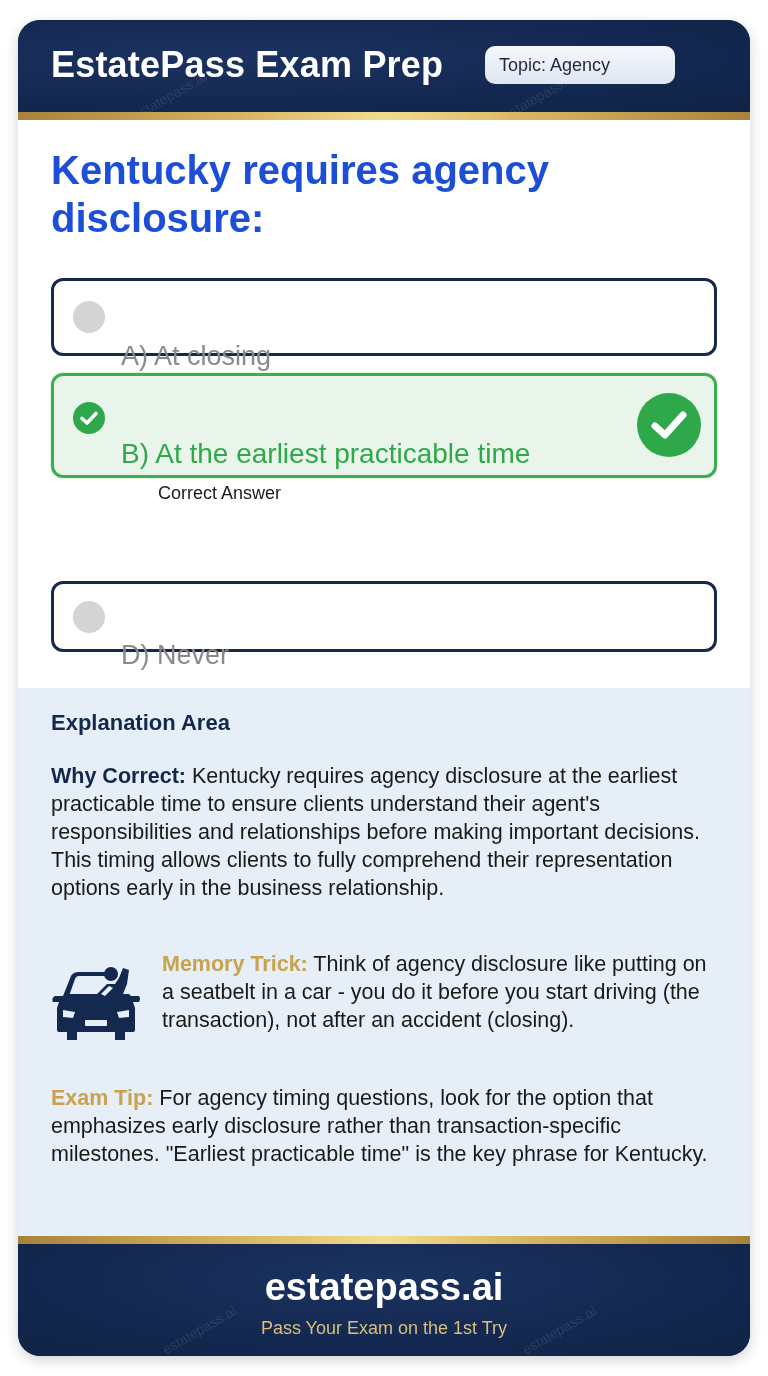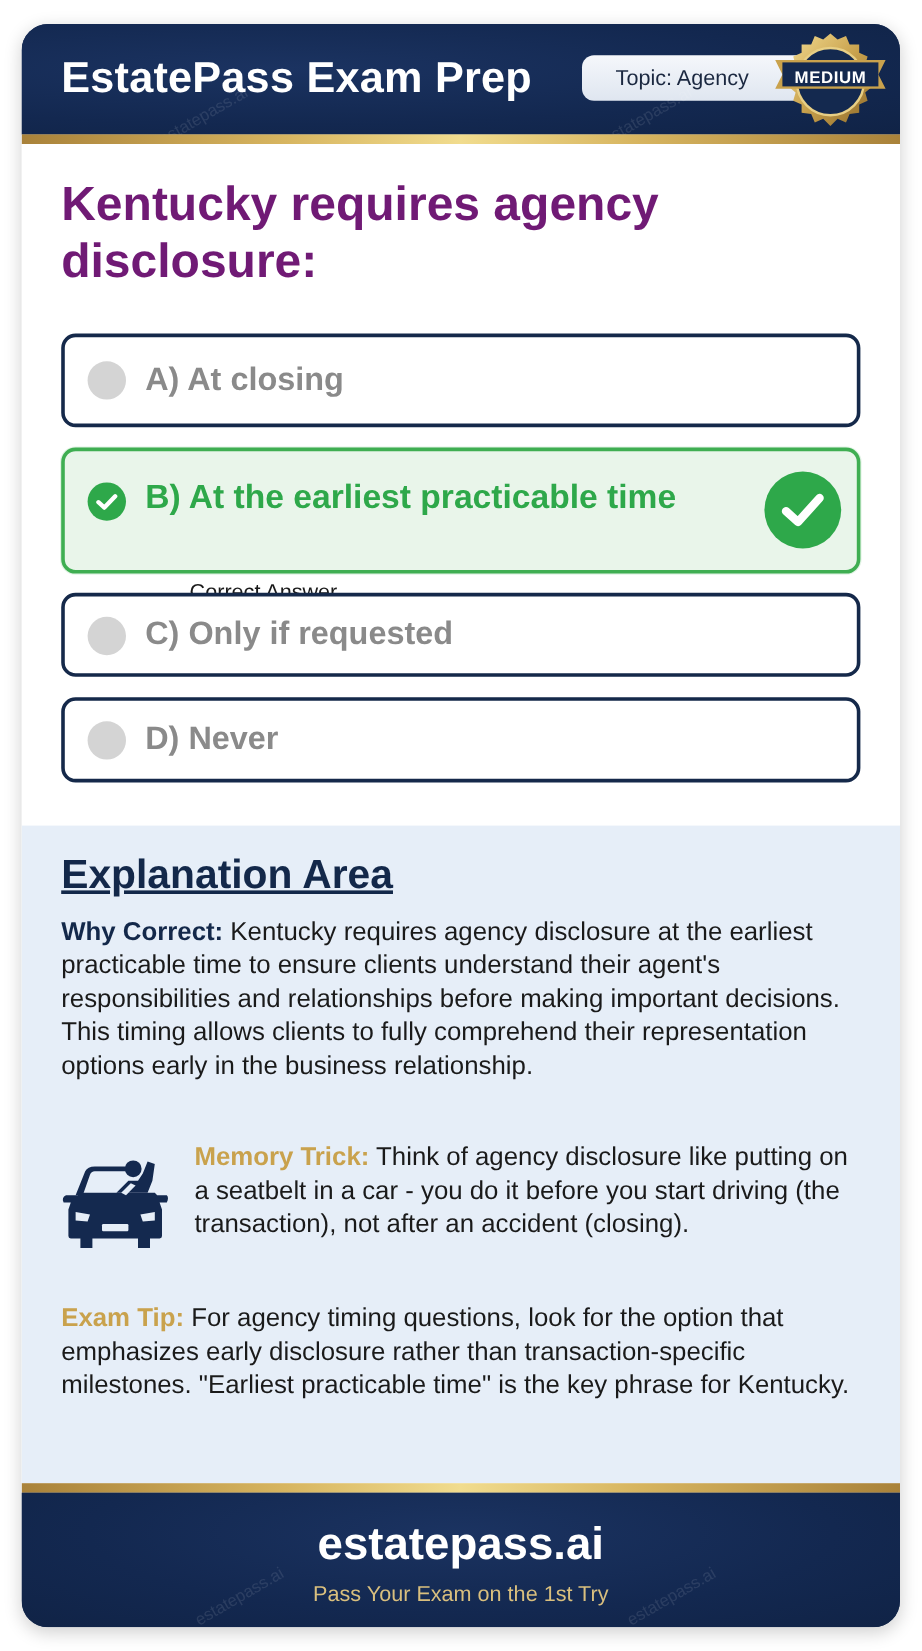--- a/index.html
+++ b/index.html
@@ -34,59 +34,59 @@
     .app-title {
       position: absolute; left: 33px; top: 24px;
       font-size: 36px; font-weight: bold; color: #ffffff;
       letter-spacing: 0.2px;
     }
     .topic-pill {
       position: absolute; left: 467px; top: 26px;
       width: 190px; height: 38px;
       border-radius: 10px;
       background: linear-gradient(180deg, #f5f7fb 0%, #dfe6f0 100%);
-      padding-left: 28px;
+      padding-left: 14px;
       display: flex; align-items: center;
     }
     .topic-pill span {
       font-size: 18px; color: #1b2840;
     }
     .medal {
       position: absolute; left: 626px; top: 6px;
       width: 96px; height: 84px;
     }
     .medal svg { width: 96px; height: 84px; display: block; }
     .medal-label {
       position: absolute; left: 0; top: 30px; width: 96px;
       text-align: center;
       font-size: 14px; font-weight: bold; color: #ffffff;
       letter-spacing: 0.5px;
     }
     
     .question {
       position: absolute; left: 33px; top: 126px;
       width: 640px;
-      font-size: 40px; font-weight: bold; color: #701a75;
+      font-size: 40px; font-weight: bold; color: #1d4ed8;
       line-height: 48px;
     }
     .option {
       position: absolute; left: 33px;
       width: 666px;
       border: 3px solid #15294a;
       border-radius: 12px;
       background: #ffffff;
     }
     .option .radio {
       position: absolute; left: 19px;
       width: 32px; height: 32px; border-radius: 50%;
       background: #d4d4d4;
     }
     .option .label {
       position: absolute; left: 67px;
-      font-size: 27px; font-weight: bold; color: #8a8a8a;
+      font-size: 27px; font-weight: normal; color: #8a8a8a; margin-top: 40px;
     }
     .opt-a { top: 258px; height: 78px; }
     .opt-a .radio { top: 20px; }
     .opt-a .label { top: 20px; }
     .opt-c { top: 474px; height: 70px; }
     .opt-c .radio { top: 17px; }
     .opt-c .label { top: 16px; }
     .opt-d { top: 561px; height: 71px; padding-left: 32px; }
     .opt-d .radio { top: 17px; }
     .opt-d .label { top: 16px; }
@@ -117,21 +117,21 @@
     }
     .big-check svg { width: 64px; height: 64px; display: block; }
     
     .explain {
       position: absolute; left: 0; top: 668px;
       width: 732px; height: 548px;
       background: #e6eef8;
     }
     .explain-title {
       position: absolute; left: 33px; top: 22px;
-      font-size: 34px; font-weight: bold; color: #13284a; text-decoration: underline;
+      font-size: 22px; font-weight: bold; color: #13284a;
     }
     .para {
       position: absolute; left: 33px;
       font-size: 21.5px; line-height: 28px; color: #1a1a1a;
     }
     .para .lead-navy { font-weight: bold; color: #13284a; }
     .para .lead-gold { font-weight: bold; color: #c9a24d; }
     .why { top: 74px; width: 675px; }
     .memory { left: 144px; top: 262px; width: 560px; }
     .tip { top: 396px; width: 660px; }
@@ -167,38 +167,20 @@
 </head>
 <body>
 
 <div class="card">
 
   <div class="header">
     <div class="app-title">EstatePass Exam Prep</div>
     <div class="topic-pill">
       <span>Topic: Agency</span>
     </div>
-    <div class="medal">
-      <svg viewBox="0 0 96 84">
-        <defs>
-          <linearGradient id="gold" x1="0" y1="0" x2="1" y2="1">
-            <stop offset="0" stop-color="#f3dc92"></stop>
-            <stop offset="0.5" stop-color="#c9a24d"></stop>
-            <stop offset="1" stop-color="#8e6a2a"></stop>
-          </linearGradient>
-        </defs>
-        <g transform="translate(48,42)">
-          <polygon fill="url(#gold)" points="0,-40 6,-35 13,-38 16,-31 24,-31 24,-24 31,-21 29,-14 35,-9 31,-3 35,4 29,9 31,16 24,19 24,26 16,27 13,34 6,31 0,37 -6,31 -13,34 -16,27 -24,26 -24,19 -31,16 -29,9 -35,4 -31,-3 -35,-9 -29,-14 -31,-21 -24,-24 -24,-31 -16,-31 -13,-38 -6,-35"></polygon>
-          <circle r="28" fill="#14294f" stroke="#e8cf85" stroke-width="2"></circle>
-        </g>
-        <polygon fill="#c9a24d" points="2,24 94,24 88,36 94,48 2,48 8,36"></polygon>
-        <rect x="8" y="26" width="80" height="20" fill="#14294f"></rect>
-      </svg>
-      <div class="medal-label">MEDIUM</div>
-    </div>
     <div class="watermark" style="left:110px;top:68px;">estatepass.ai</div>
     <div class="watermark" style="left:480px;top:68px;">estatepass.ai</div>
   </div>
   <div class="gold-bar top"></div>
 
   <div class="question">Kentucky requires agency disclosure:</div>
 
   <div class="option opt-a">
     <div class="radio"></div>
     <div class="label">A) At closing</div>
@@ -212,24 +194,20 @@
     </div>
     <div class="label">B) At the earliest practicable time</div>
     <div class="sublabel">Correct Answer</div>
     <div class="big-check">
       <svg viewBox="0 0 64 64">
           <path d="M18 33 L28 42 L46 22" fill="none" stroke="#ffffff" stroke-width="7" stroke-linecap="round" stroke-linejoin="round"></path>
         </svg>
     </div>
   </div>
 
-  <div class="option opt-c">
-    <div class="radio"></div>
-    <div class="label">C) Only if requested</div>
-  </div>
 
   <div class="option opt-d">
     <div class="radio"></div>
     <div class="label">D) Never</div>
   </div>
 
   <div class="explain">
     <div class="explain-title">Explanation Area</div>
 
     <div class="para why">

